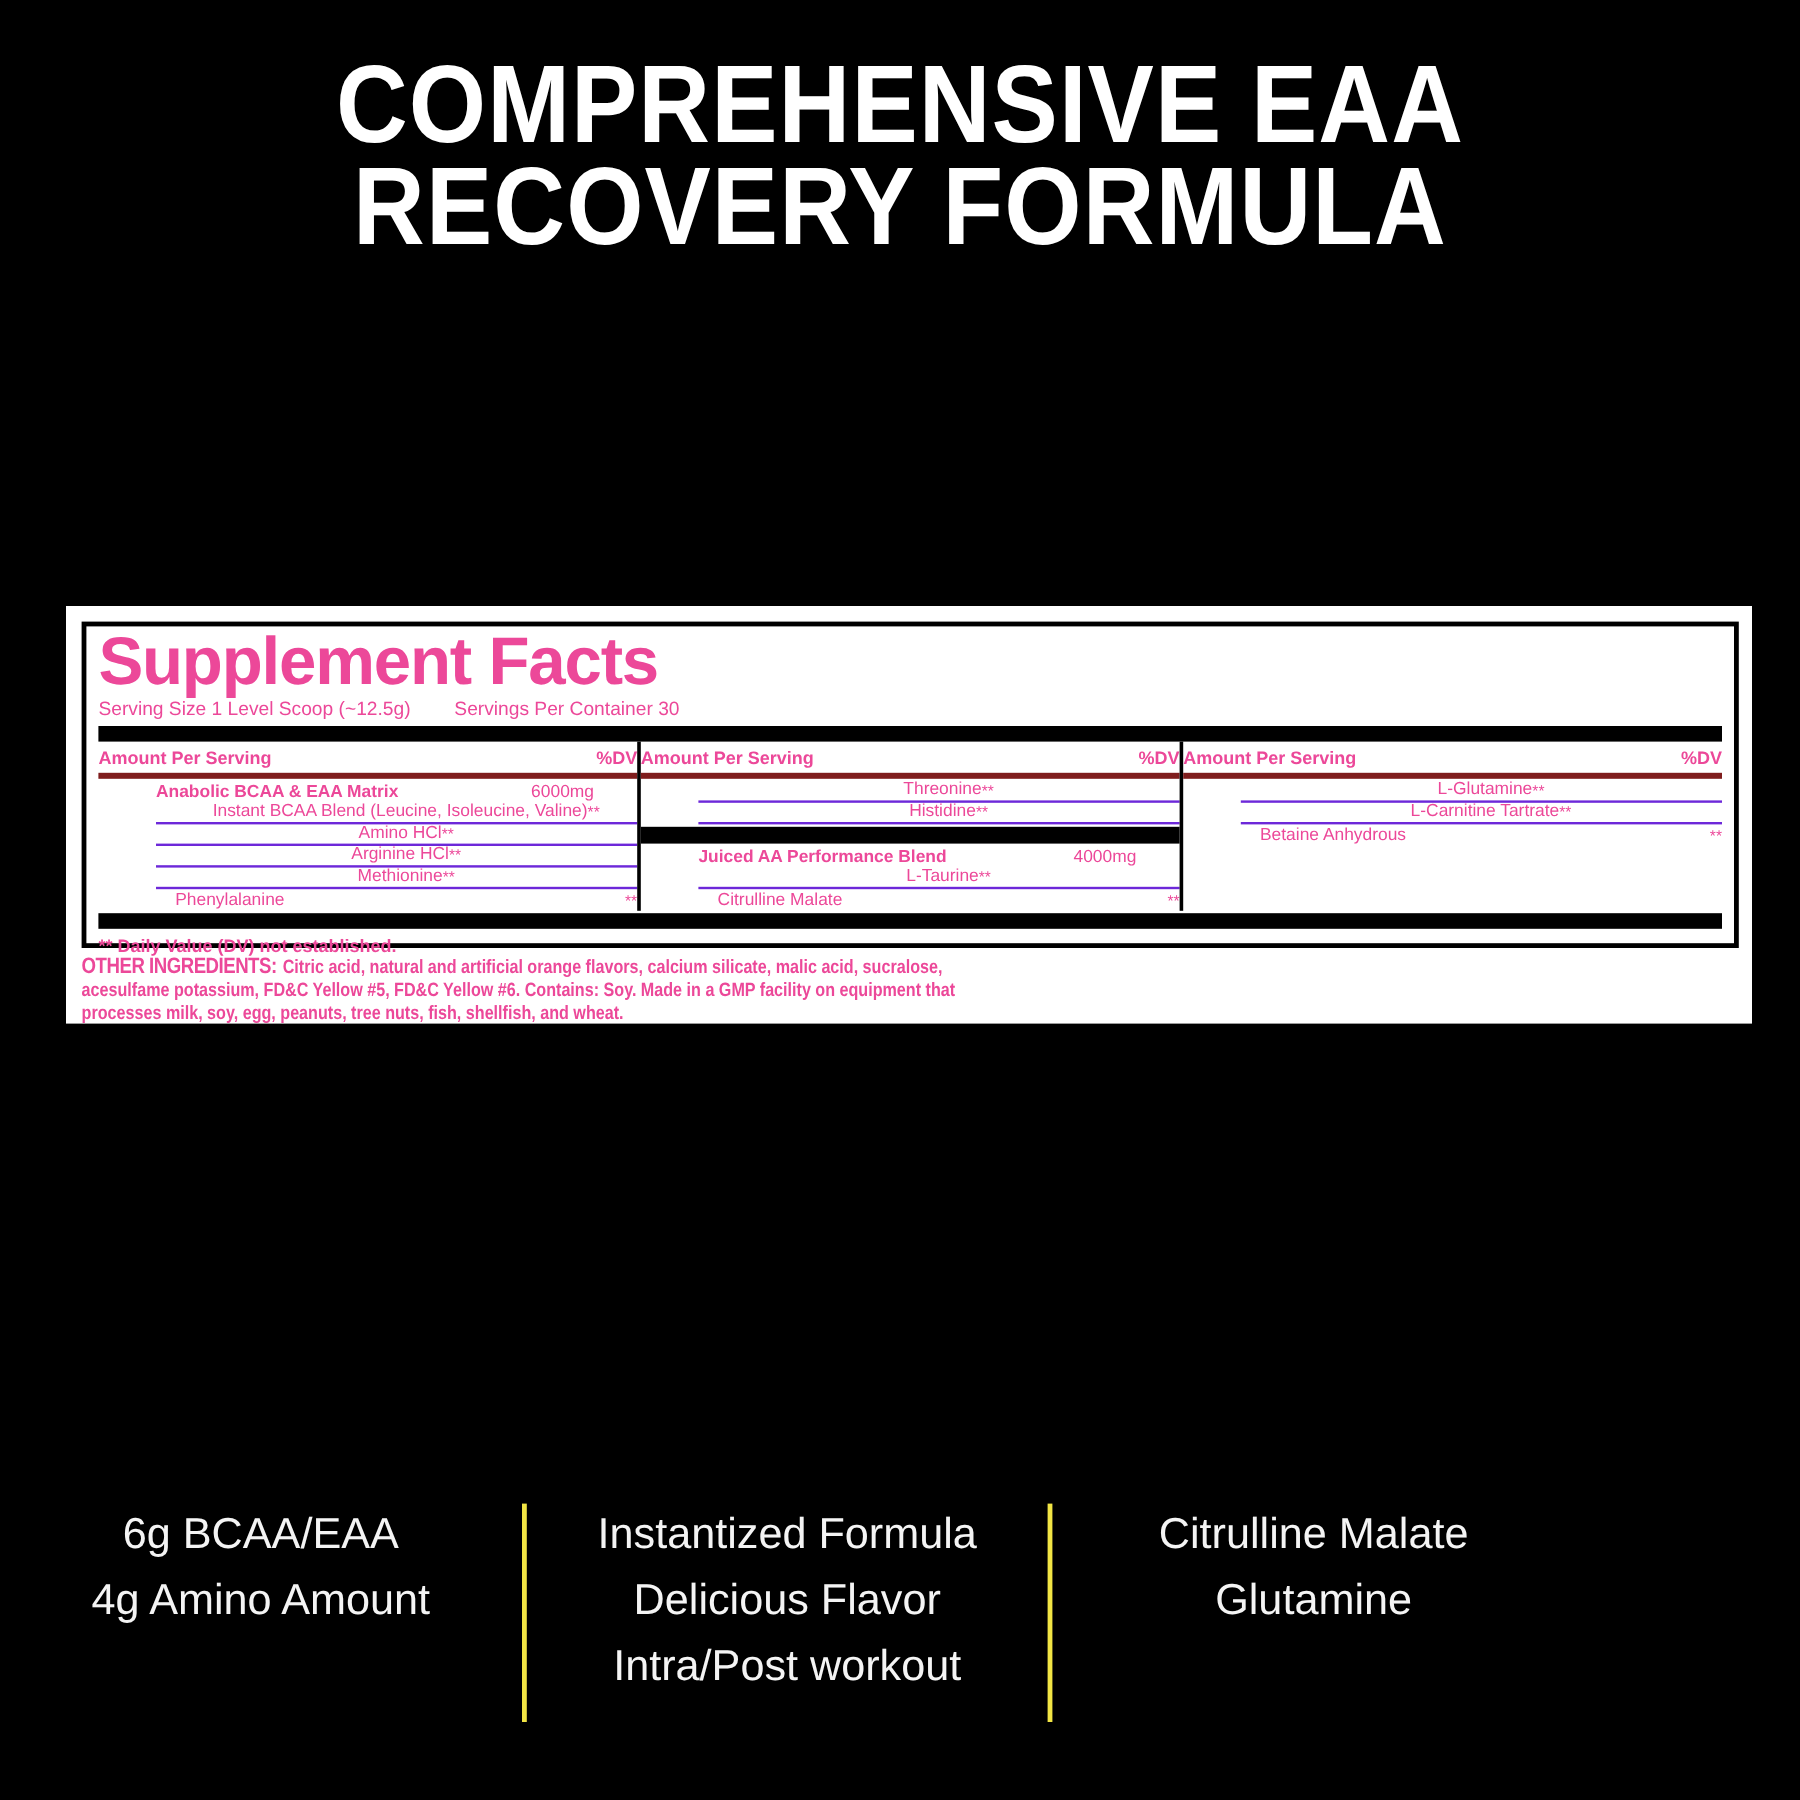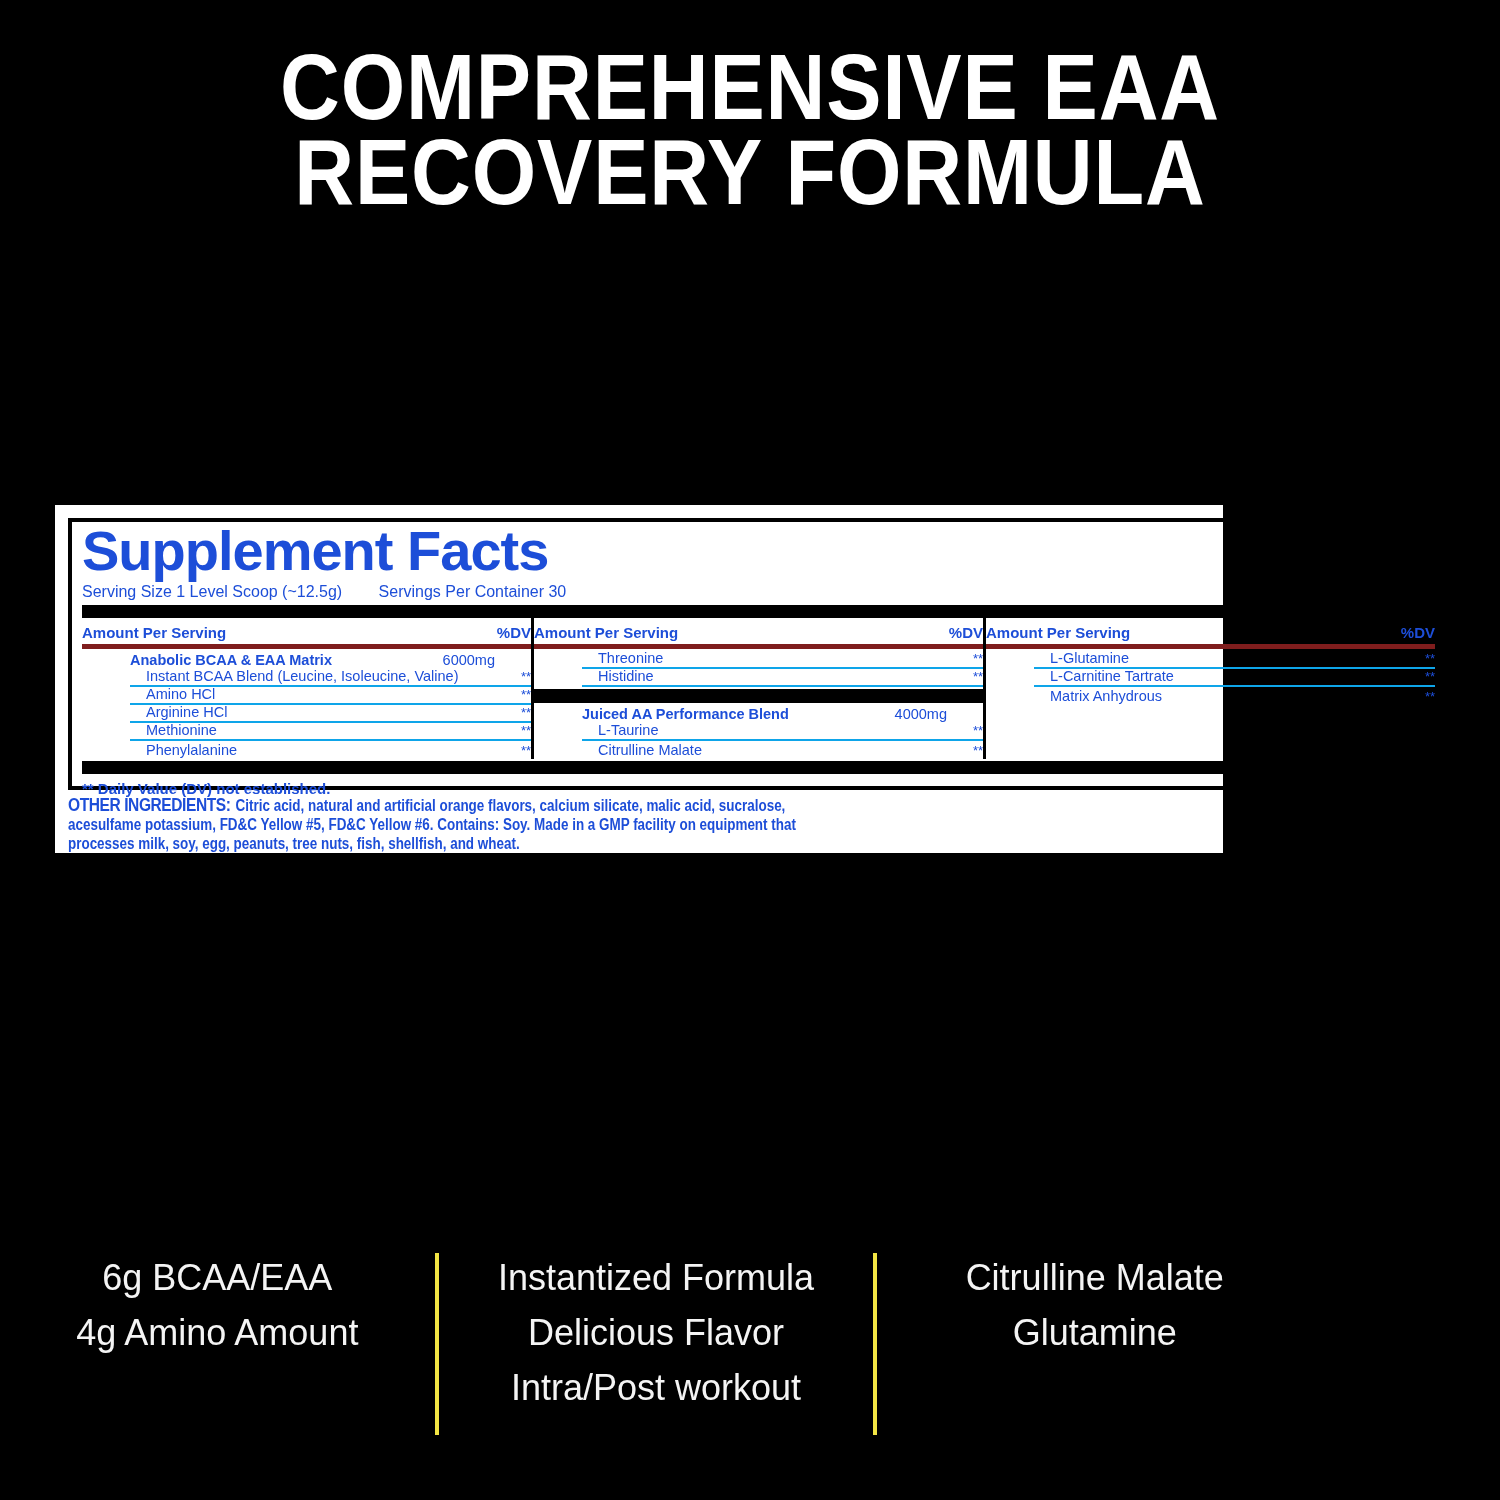--- a/index.html
+++ b/index.html
@@ -5,39 +5,39 @@
   html,body{margin:0;padding:0;background:#000;}
   .canvas{position:relative;width:1500px;height:1500px;background:#000;overflow:hidden;
           font-family:"Liberation Sans",sans-serif;}
 
   
   .headline{position:absolute;top:45px;left:0;width:1500px;text-align:center;color:#fff;
             font-weight:bold;font-size:92px;line-height:85px;letter-spacing:1px;
             transform:scaleX(0.90);transform-origin:50% 0;}
 
   
-  .panel{position:absolute;left:55px;top:505px;width:1168px;height:348px;background:#fff;color:#1d4ed8;}
+  .panel{position:absolute;left:55px;top:505px;width:1405px;height:348px;background:#fff;color:#ec4899;}
   .facts-box{position:absolute;left:13px;top:13px;width:1381px;height:272px;box-sizing:border-box;
              border:4px solid #000;padding:4px 10px 0 10px;}
   .facts-heading{font-size:56px;line-height:50px;font-weight:bold;letter-spacing:-1px;margin:0;}
   .serving-row{margin-top:7px;font-size:16px;line-height:17px;}
   .serving-row .part{margin-right:32px;}
   .bar{background:#000;height:13px;}
   .bar.top{margin-top:5px;}
 
   
   .facts-table{display:flex;align-items:stretch;}
   .fcol{flex:1;min-width:0;}
   .vdiv{width:3px;background:#000;}
   .fhead{display:flex;justify-content:space-between;align-items:flex-end;
          font-weight:bold;font-size:15px;padding:6px 0 3px 0;border-bottom:5px solid #7f1d1d;}
   .rows{padding-top:2px;}
   .row{height:18px;box-sizing:border-box;display:flex;justify-content:space-between;
        align-items:flex-end;font-size:14.5px;line-height:15px;padding-bottom:1px;margin-left:48px;}
-  .row.sep{border-bottom:2px solid #0ea5e9;}
+  .row.sep{border-bottom:2px solid #6d28d9;justify-content:center;}
   .row.blend{font-weight:bold;}
   .row .name.sub{padding-left:16px;}
   .row .amount{font-weight:normal;margin-right:36px;}
   .row .dv{font-weight:normal;font-size:13px;}
   .colbar{height:14px;background:#000;margin:2px 0;}
   .bar.bottom{margin-top:2px;}
   .footnote{font-weight:bold;font-size:15px;margin-top:6px;}
 
   
   .other{position:absolute;left:13px;top:290px;width:980px;font-weight:bold;
@@ -145,21 +145,21 @@
           <div class="rows">
             <div class="row sub sep">
               <span class="name sub">L-Glutamine</span>
               <span class="dv">**</span>
             </div>
             <div class="row sub sep">
               <span class="name sub">L-Carnitine Tartrate</span>
               <span class="dv">**</span>
             </div>
             <div class="row sub">
-              <span class="name sub">Matrix Anhydrous</span>
+              <span class="name sub">Betaine Anhydrous</span>
               <span class="dv">**</span>
             </div>
           </div>
         </div>
 
       </div>
 
       <div class="bar bottom"></div>
       <div class="footnote">** Daily Value (DV) not established.</div>
     </div>

